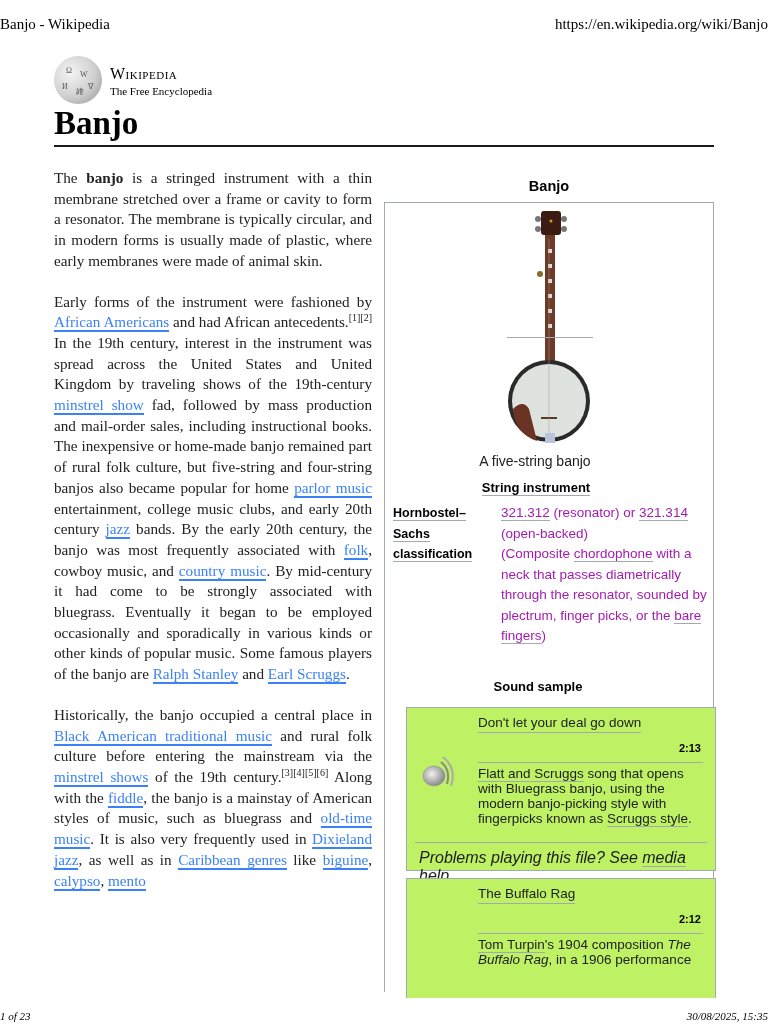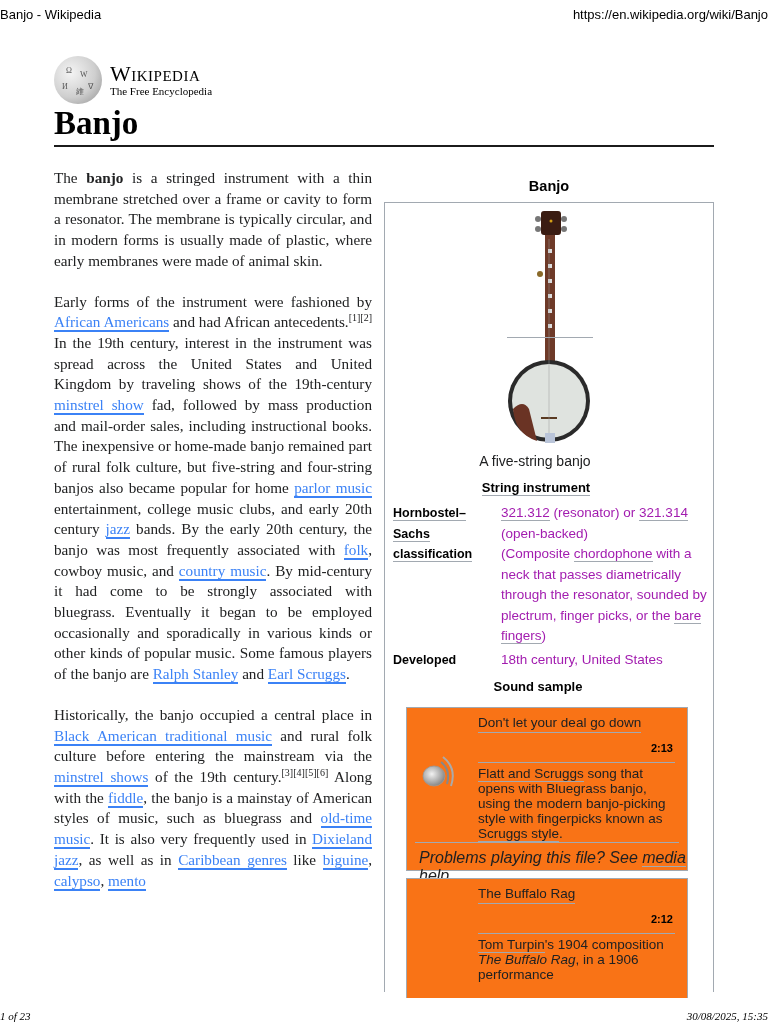--- a/index.html
+++ b/index.html
@@ -1,31 +1,31 @@
 <!DOCTYPE html>
 <html><head>
 <meta charset="utf-8">
 <style>
   * { box-sizing: border-box; margin: 0; padding: 0; }
   html, body { width: 768px; height: 1024px; background: #ffffff; overflow: hidden; }
   body { position: relative; font-family: "Liberation Serif", serif; color: #202122; }
 
-  .print-header { position: absolute; top: 7px; left: 0; right: 0; height: 14px; font-family: Liberation Sans, sans-serif; font-size: 13px; color: #000; }
+  .print-header { position: absolute; top: 16px; left: 0; right: 0; height: 14px; font-family: Liberation Serif, serif; font-size: 15px; color: #000; }
   .print-header .left { position: absolute; left: 0; top: 0; }
   .print-header .right { position: absolute; right: 0; top: 0; }
 
   .print-footer { position: absolute; bottom: 0; left: 0; right: 0; height: 14px; font-family: "Liberation Serif", serif; font-size: 11px; color: #000; font-style: italic; }
   .print-footer .left { position: absolute; left: 0; bottom: 2px; }
   .print-footer .right { position: absolute; right: 0; bottom: 2px; }
 
   .logo { position: absolute; left: 54px; top: 56px; display: flex; align-items: center; }
   .globe { width: 48px; height: 48px; border-radius: 50%; background: radial-gradient(circle at 35% 35%, #f4f4f4 0%, #cfcfcf 55%, #8f8f8f 100%); position: relative; overflow: hidden; }
   .globe span { position: absolute; font-family: "Liberation Serif", serif; color: #555; font-size: 8px; }
   .wordmark { margin-left: 8px; }
-  .wordmark .wm-title { font-family: "Liberation Serif", serif; font-size: 22px; letter-spacing: 0.5px; color: #000; font-variant: small-caps; line-height: 22px; }
+  .wordmark .wm-title { font-family: "Liberation Serif", serif; font-size: 16px; letter-spacing: 0.5px; color: #000; font-variant: small-caps; line-height: 22px; }
   .wordmark .wm-tag { font-family: "Liberation Serif", serif; font-size: 11px; color: #000; line-height: 13px; }
 
   .page-title { position: absolute; left: 54px; top: 103px; font-family: "Liberation Serif", serif; font-weight: bold; font-size: 33px; color: #000; line-height: 40px; }
   .title-rule { position: absolute; left: 54px; top: 145px; width: 660px; height: 2px; background: #1b1b1b; }
 
   .article { position: absolute; left: 54px; top: 168px; width: 318px; font-family: "Liberation Serif", serif; font-size: 15.2px; line-height: 20.7px; color: #202122; text-align: justify; }
   .article p { margin-bottom: 20px; }
   .article .link { color: #3b82f6; text-decoration: none; border-bottom: 2px solid #3b82f6; }
   .article sup { font-size: 10px; line-height: 0; vertical-align: super; color: #202122; }
 
@@ -42,21 +42,21 @@
   .group-title.sound { top: 476px; padding-right: 22px; }
 
   .row { position: absolute; left: 8px; width: 316px; display: flex; }
   .row .lbl { width: 108px; font-weight: bold; font-size: 12.5px; line-height: 20.5px; color: #000; }
   .row .lbl span { border-bottom: 1px solid #a2a9b1; }
   .row .val { flex: 1; font-size: 13.5px; line-height: 20.5px; color: #a21caf; }
   .row .val .link { border-bottom: 1px solid #a2a9b1; }
   .row.hs { top: 300px; }
   .row.dev { top: 447px; }
 
-  .audio-box { position: absolute; left: 21px; width: 282px; border: 1px solid #a2a9b1; background: #f97316; }
+  .audio-box { position: absolute; left: 21px; width: 310px; border: 1px solid #a2a9b1; background: #bef264; }
   .audio-box.a1 { top: 504px; height: 164px; }
   .audio-box.a2 { top: 675px; height: 120px; border-bottom: none; padding-left: 48px; }
   .audio-title { position: absolute; left: 71px; top: 6px; font-size: 13.5px; color: #202122; border-bottom: 1px solid #a2a9b1; line-height: 18px; }
   .audio-duration { position: absolute; right: 14px; top: 34px; font-size: 11px; font-weight: bold; color: #000; }
   .audio-rule { position: absolute; left: 71px; right: 12px; top: 54px; height: 1px; background: #a2a9b1; }
   .audio-desc { position: absolute; left: 71px; right: 10px; top: 58px; font-size: 13.5px; line-height: 15px; color: #202122; }
   .audio-desc .link { border-bottom: 1px solid #a2a9b1; }
   .speaker { position: absolute; left: 12px; top: 44px; width: 40px; height: 40px; }
   .audio-footer-rule { position: absolute; left: 8px; right: 8px; top: 134px; height: 1px; background: #a2a9b1; }
   .audio-help { position: absolute; left: 12px; top: 141px; font-size: 16px; font-style: italic; color: #202122; }
@@ -134,24 +134,20 @@
     <div class="lbl">
       <span>Hornbostel–</span><br>
       <span>Sachs</span><br>
       <span>classification</span>
     </div>
     <div class="val">
       <a class="link">321.312</a><span> (resonator) or </span><a class="link">321.314</a><br><span> (open-backed)</span><br><span>(Composite </span><a class="link">chordophone</a><span> with a neck that passes diametrically through the resonator, sounded by plectrum, finger picks, or the </span><a class="link">bare fingers</a><span>)</span>
     </div>
   </div>
 
-  <div class="row dev">
-    <div class="lbl">Developed</div>
-    <div class="val">18th century, United States</div>
-  </div>
 
   <div class="group-title sound">Sound sample</div>
 
   <div class="audio-box a1">
     <div class="audio-title">Don't let your deal go down</div>
     <div class="audio-duration">2:13</div>
     <svg class="speaker" viewBox="0 0 40 40">
       <defs>
           <radialGradient id="sg" cx="40%" cy="40%" r="60%">
             <stop offset="0%" stop-color="#f2f2f2"></stop>

